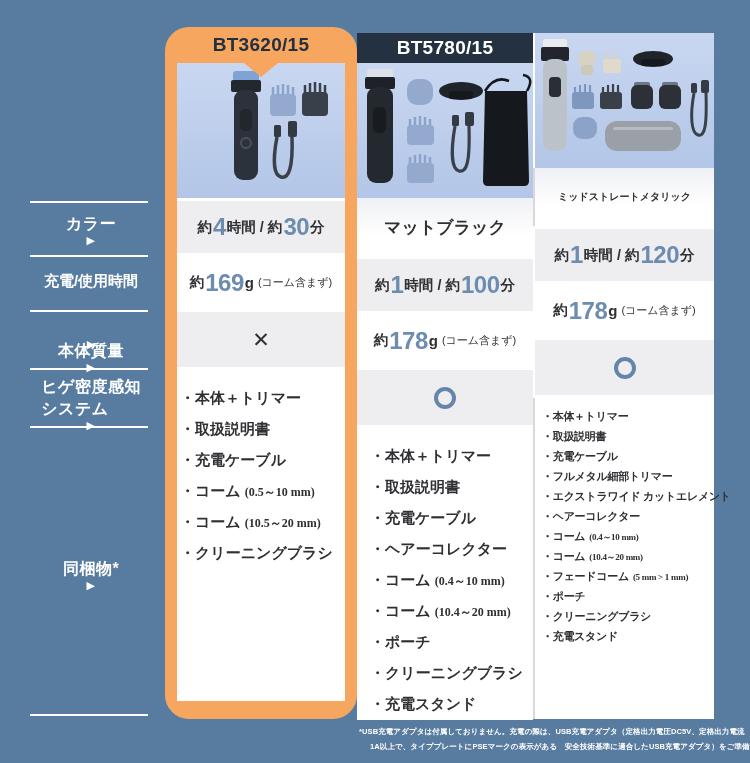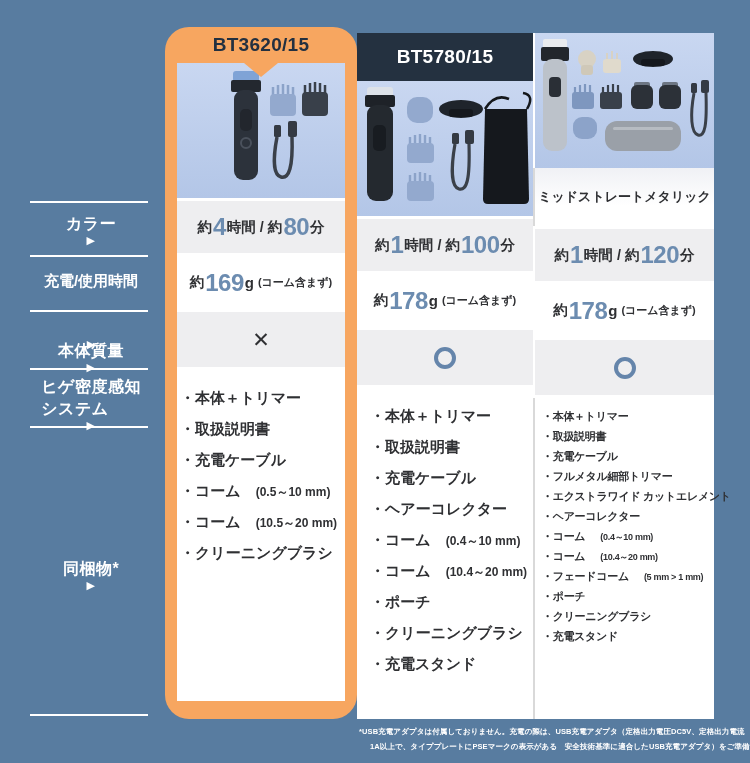--- a/index.html
+++ b/index.html
@@ -39,21 +39,21 @@
     margin: 0 12px; width: 168px; height: 638px; background: #fff;
     display: flex; flex-direction: column;
   }
 
   
   .cols23 { position: absolute; left: 357px; top: 33px; height: 686px; display: flex; }
   .pcol { display: flex; flex-direction: column; background: #fff; }
   .pcol-2 { width: 176px; }
   .pcol-3 { width: 181px; }
   .p-header {
-    height: 48px; flex: none; background: #243140; color: #fff;
+    height: 30px; flex: none; background: #243140; color: #fff;
     font-size: 19px; font-weight: bold; letter-spacing: 0.3px;
     display: flex; align-items: center; justify-content: center;
   }
   .pcol-3 > * { border-left: 2px solid #fff; }
   .pcol-3 .c-color, .pcol-3 .c-items { border-left-color: #D9D9D9; }
 
   
   .img-area {
     height: 135px; flex: none; position: relative;
     background: linear-gradient(180deg, #C9D7F1 0%, #B3C6E7 100%);
@@ -62,37 +62,37 @@
   .notch {
     position: absolute; top: 0; left: 50%; margin-left: -17px; width: 0; height: 0;
     border-left: 17px solid transparent; border-right: 17px solid transparent;
     border-top: 14px solid #F7A660;
   }
   .cell { flex: none; display: flex; align-items: center; justify-content: center; }
   .c-color {
     height: 58px; font-size: 17px; font-weight: bold; color: #2F3033;
     background: linear-gradient(180deg, #F0F1F5 0%, #FFFFFF 65%);
   }
-  .pcol-3 .c-color { font-size: 13px; }
+  .pcol-3 .c-color { font-size: 10px; }
   .c-charge { height: 52px; margin-top: 3px; background: #EEEEF0; }
   .c-weight { height: 53px; margin-top: 3px; background: #fff; }
   .c-sensor { height: 55px; margin-top: 3px; background: #EEEEF0; }
   .c-items  { margin-top: 3px; background: #fff; flex: 1 1 auto; display: block; }
 
   .t { font-size: 14.5px; font-weight: bold; color: #2F3033; }
   .n { font-size: 24px; font-weight: bold; color: #6C8CB0; margin: 0 1px; letter-spacing: -0.5px; }
   .gu { font-size: 15px; font-weight: bold; color: #2F3033; }
-  .wnote { font-size: 11px; font-weight: bold; color: #2F3033; margin-left: 4px; }
+  .wnote { font-size: 11px; font-weight: normal; color: #2F3033; margin-left: 4px; }
 
   .cross { font-size: 21px; font-weight: bold; color: #2F3033; line-height: 1; }
   .circle { width: 22px; height: 22px; border: 4px solid #6585AB; border-radius: 50%; }
 
   .items { list-style: none; }
   .items li { font-weight: bold; color: #2F3033; white-space: nowrap; }
-  .items .note { font-weight: bold; margin-left: 15px; }
+  .items .note { font-weight: bold; margin-left: 4px; font-family: Liberation Serif, serif; }
   .oc-inner .c-items { padding: 13px 2px 0 3px; }
   .pcol-2  .c-items { padding: 13px 2px 0 13px; }
   .pcol-3  .c-items { padding: 9px 2px 0 7px; }
   .oc-inner .items li, .pcol-2 .items li { font-size: 15px; line-height: 29px; }
   .oc-inner .items .note, .pcol-2 .items .note { font-size: 12px; }
   .pcol-3 .items li { font-size: 11px; line-height: 19px; letter-spacing: -0.3px; }
   .pcol-3 .items .note { font-size: 9px; }
 
   
   .footnote {
@@ -153,21 +153,21 @@
           <rect x="97" y="62" width="7" height="12" rx="1.5" fill="#343A43"></rect>
           <rect x="111" y="58" width="9" height="16" rx="2" fill="#343A43"></rect>
           <path d="M100,74 C96,95 96,112 104,114 C112,116 116,104 115,74" stroke="#3A4049" stroke-width="3.5" fill="none"></path>
         </svg>
         <div class="notch"></div>
       </div>
       <div class="cell c-charge">
         <span class="t">約</span>
           <span class="n">4</span>
           <span class="t">時間 / 約</span>
-          <span class="n">80</span>
+          <span class="n">30</span>
           <span class="t">分</span>
       </div>
       <div class="cell c-weight">
         <span class="t">約</span>
           <span class="n">169</span>
           <span class="gu">g</span>
           <span class="wnote">(コーム含まず)</span>
       </div>
       <div class="cell c-sensor">
         <span class="cross">✕</span>
@@ -202,20 +202,21 @@
           <rect x="50" y="62" width="27" height="20" rx="4" fill="#93A9CE"></rect>
           <path d="M53,94 v7 M58,92 v9 M63,91 v10 M68,92 v9 M73,94 v7" stroke="#8CA3C9" stroke-width="2.4" fill="none"></path>
           <rect x="50" y="100" width="27" height="20" rx="4" fill="#93A9CE"></rect>
           <rect x="95" y="52" width="7" height="11" rx="1.5" fill="#343A43"></rect>
           <rect x="108" y="49" width="9" height="14" rx="2" fill="#343A43"></rect>
           <path d="M98,63 C94,86 94,106 102,108 C110,110 113,98 112,63" stroke="#3A4049" stroke-width="3.2" fill="none"></path>
           <path d="M128,28 q10,-16 24,-10 M170,28 q8,-14 -4,-16" stroke="#14171B" stroke-width="2.5" fill="none"></path>
           <path d="M128,28 L170,28 L172,118 q0,5 -5,5 L131,123 q-5,0 -5,-5 z" fill="#15181D"></path>
         </svg>
       </div>
+      <div class="cell c-color">マットブラック</div>
       <div class="cell c-charge">
         <span class="t">約</span>
           <span class="n">1</span>
           <span class="t">時間 / 約</span>
           <span class="n">100</span>
           <span class="t">分</span>
       </div>
       <div class="cell c-weight">
         <span class="t">約</span>
           <span class="n">178</span>

